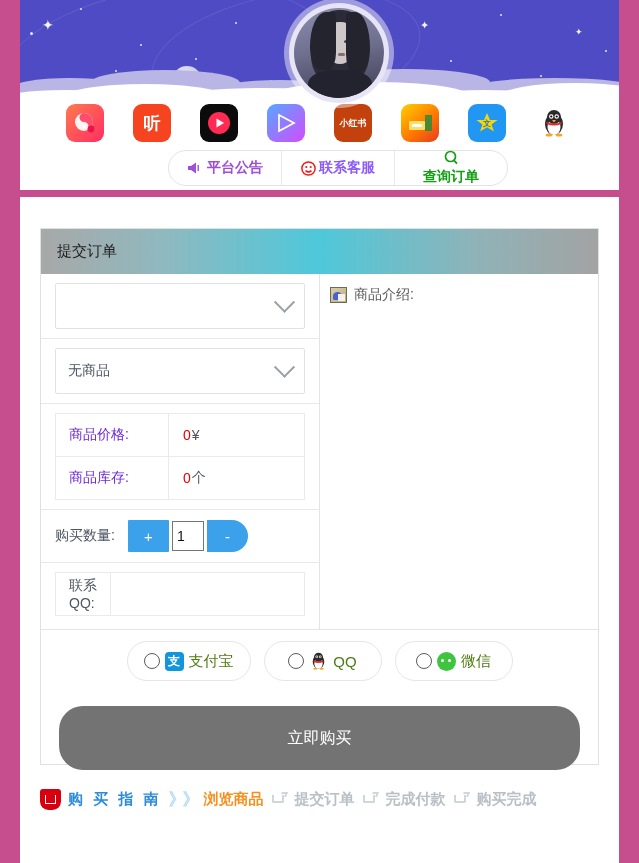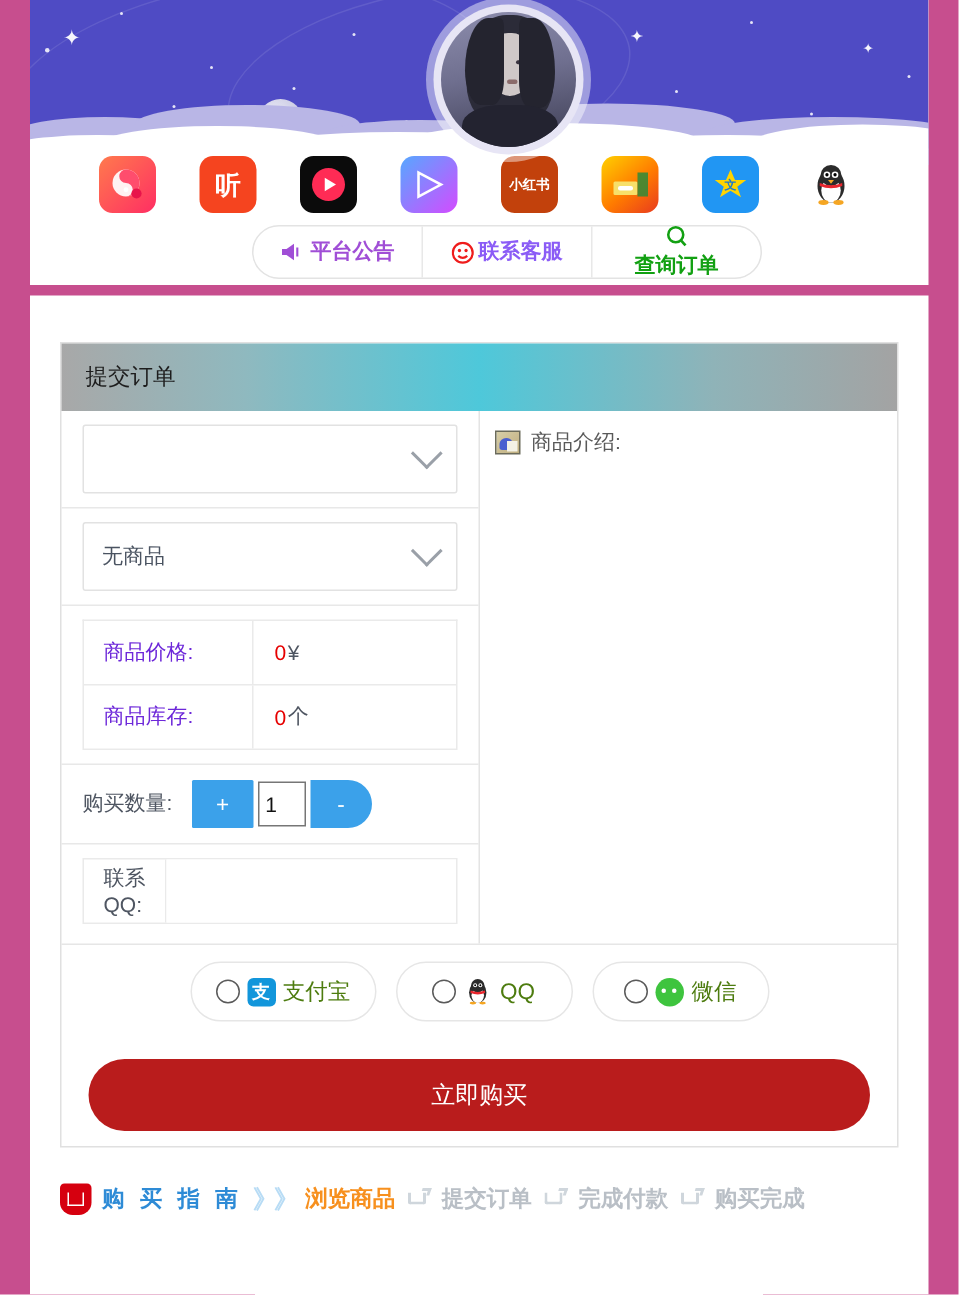--- a/index.html
+++ b/index.html
@@ -112,21 +112,21 @@
   .pay .pl{font-size:15px;color:#4d7c0f;}
   .pi{width:19px;height:19px;border-radius:4px;flex:none;display:flex;align-items:center;justify-content:center;
     font-size:12px;color:#fff;font-weight:bold;}
   .pi-ali{background:#1296db;}
   .pi-wx{background:#3ec43e;border-radius:50%;position:relative;}
   .pi-wx:before{content:"";position:absolute;left:4px;top:7px;width:3px;height:3px;border-radius:50%;background:#fff;}
   .pi-wx:after{content:"";position:absolute;left:11px;top:7px;width:3px;height:3px;border-radius:50%;background:#fff;}
   .pi-qq{background:transparent;position:relative;}
 
   .buywrap{padding:14px 18px 18px 18px;box-sizing:border-box;}
-  .buybtn{width:100%;height:48px;background:#b91c1c;border:none;border-radius:24px;color:#fff;font-size:16px;
+  .buybtn{width:100%;height:64px;background:#737373;border:none;border-radius:24px;color:#fff;font-size:16px;
     cursor:pointer;font-family:inherit;text-align:center;}
 
   
   .steps{position:absolute;left:20px;top:588px;width:559px;height:28px;display:flex;align-items:center;gap:7px;
     font-size:15px;font-weight:bold;white-space:nowrap;}
   .shield{width:21px;height:21px;background:#d6000f;border-radius:3px 3px 40% 40%;position:relative;flex:none;
     display:flex;align-items:center;justify-content:center;}
   .shield .cart{width:11px;height:9px;border:1.5px solid #fff;border-top:none;box-sizing:border-box;}
   .s-guide{color:#2e8bd6;letter-spacing:3px;}
   .s-arrows{color:#b8dcf5;font-size:17px;letter-spacing:-3px;}

